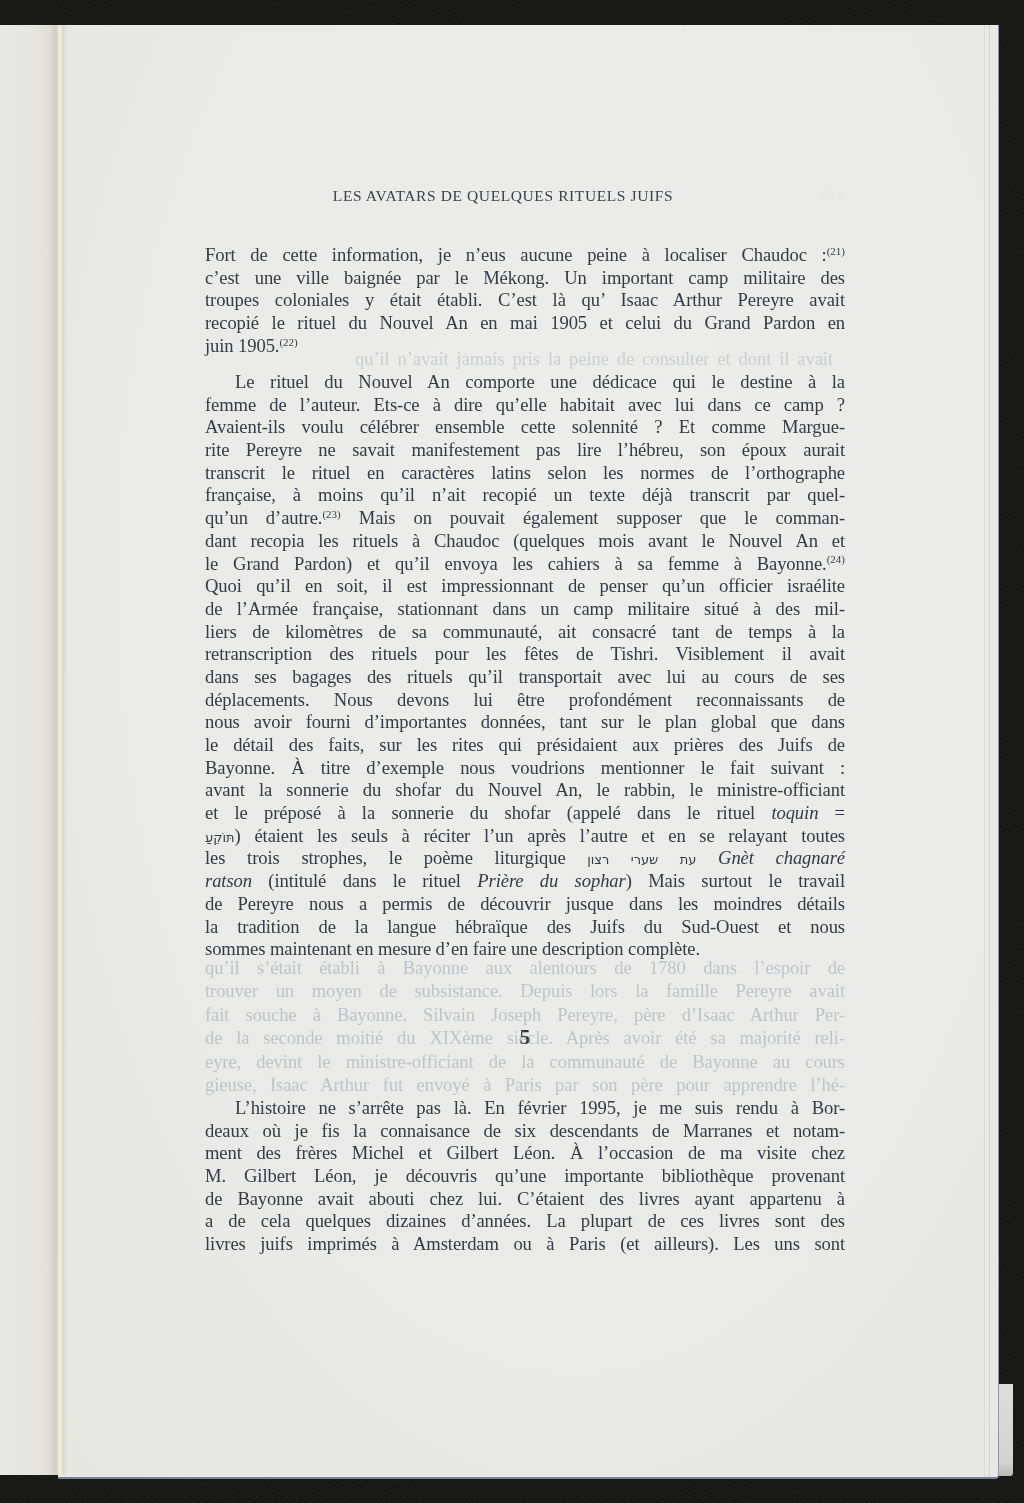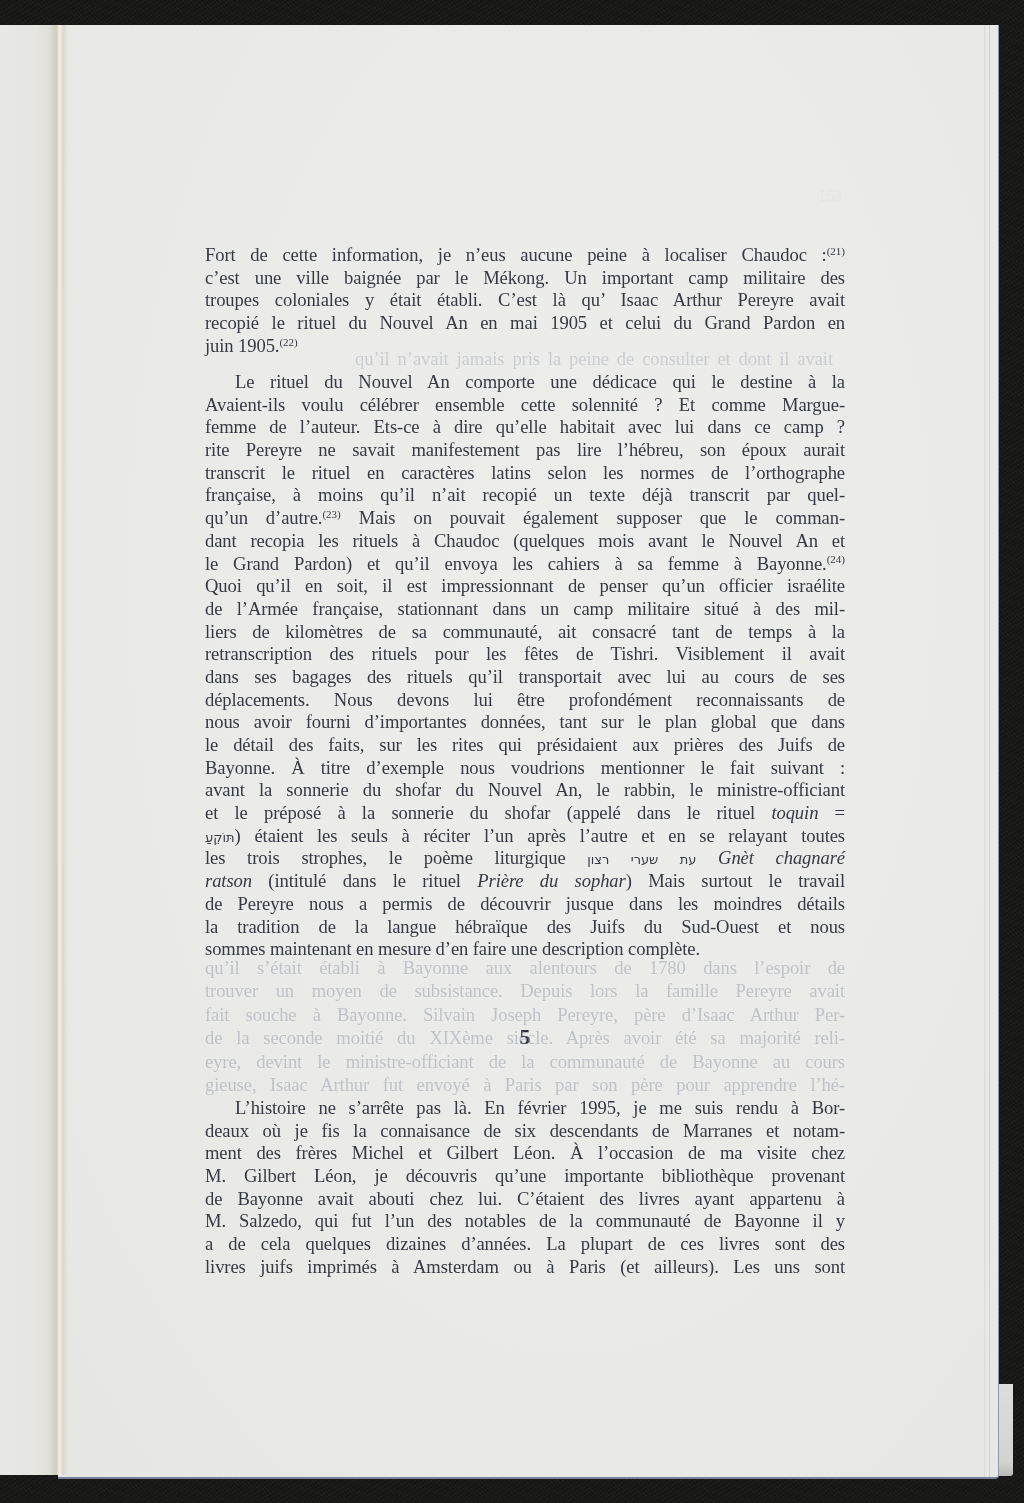--- a/index.html
+++ b/index.html
@@ -93,35 +93,36 @@
     <div class="ghost g2">
         <div class="tline">qu’il s’était établi à Bayonne aux alentours de 1780 dans l’espoir de</div>
         <div class="tline">trouver un moyen de subsistance. Depuis lors la famille Pereyre avait</div>
         <div class="tline">fait souche à Bayonne. Silvain Joseph Pereyre, père d’Isaac Arthur Per-</div>
         <div class="tline">de la seconde moitié du XIXème siècle. Après avoir été sa majorité reli-</div>
         <div class="tline">eyre, devint le ministre-officiant de la communauté de Bayonne au cours</div>
         <div class="tline">gieuse, Isaac Arthur fut envoyé à Paris par son père pour apprendre l’hé-</div>
       </div>
 
     <div class="hdr">
+      <span class="hdr-title">LES AVATARS DE QUELQUES RITUELS JUIFS</span>
       <span class="hdr-num">153</span>
     </div>
 
     <div class="para p1">
         <div class="tline">Fort de cette information, je n’eus aucune peine à localiser Chaudoc :<sup class="fn">(21)</sup></div>
         <div class="tline">c’est une ville baignée par le Mékong. Un important camp militaire des</div>
         <div class="tline">troupes coloniales y était établi. C’est là qu’ Isaac Arthur Pereyre avait</div>
         <div class="tline">recopié le rituel du Nouvel An en mai 1905 et celui du Grand Pardon en</div>
         <div class="tline tlast">juin 1905.<sup class="fn">(22)</sup></div>
       </div>
 
     <div class="para p2">
         <div class="tline tindent">Le rituel du Nouvel An comporte une dédicace qui le destine à la</div>
+        <div class="tline">femme de l’auteur. Ets-ce à dire qu’elle habitait avec lui dans ce camp ?</div>
         <div class="tline">Avaient-ils voulu célébrer ensemble cette solennité ? Et comme Margue-</div>
-        <div class="tline">femme de l’auteur. Ets-ce à dire qu’elle habitait avec lui dans ce camp ?</div>
         <div class="tline">rite Pereyre ne savait manifestement pas lire l’hébreu, son époux aurait</div>
         <div class="tline">transcrit le rituel en caractères latins selon les normes de l’orthographe</div>
         <div class="tline">française, à moins qu’il n’ait recopié un texte déjà transcrit par quel-</div>
         <div class="tline">qu’un d’autre.<sup class="fn">(23)</sup> Mais on pouvait également supposer que le comman-</div>
         <div class="tline">dant recopia les rituels à Chaudoc (quelques mois avant le Nouvel An et</div>
         <div class="tline">le Grand Pardon) et qu’il envoya les cahiers à sa femme à Bayonne.<sup class="fn">(24)</sup></div>
         <div class="tline">Quoi qu’il en soit, il est impressionnant de penser qu’un officier israélite</div>
         <div class="tline">de l’Armée française, stationnant dans un camp militaire situé à des mil-</div>
         <div class="tline">liers de kilomètres de sa communauté, ait consacré tant de temps à la</div>
         <div class="tline">retranscription des rituels pour les fêtes de Tishri. Visiblement il avait</div>
@@ -141,18 +142,17 @@
       </div>
 
     <div class="sec">5</div>
 
     <div class="para p3">
         <div class="tline tindent">L’histoire ne s’arrête pas là. En février 1995, je me suis rendu à Bor-</div>
         <div class="tline">deaux où je fis la connaisance de six descendants de Marranes et notam-</div>
         <div class="tline">ment des frères Michel et Gilbert Léon. À l’occasion de ma visite chez</div>
         <div class="tline">M. Gilbert Léon, je découvris qu’une importante bibliothèque provenant</div>
         <div class="tline">de Bayonne avait abouti chez lui. C’étaient des livres ayant appartenu à</div>
-        <div class="tline">M. Salzedo, qui fut l’un des notables de la communauté de Bayonne il y</div>
         <div class="tline">a de cela quelques dizaines d’années. La plupart de ces livres sont des</div>
         <div class="tline">livres juifs imprimés à Amsterdam ou à Paris (et ailleurs). Les uns sont</div>
       </div>
   </div>
 </div>
 
 </body></html>

